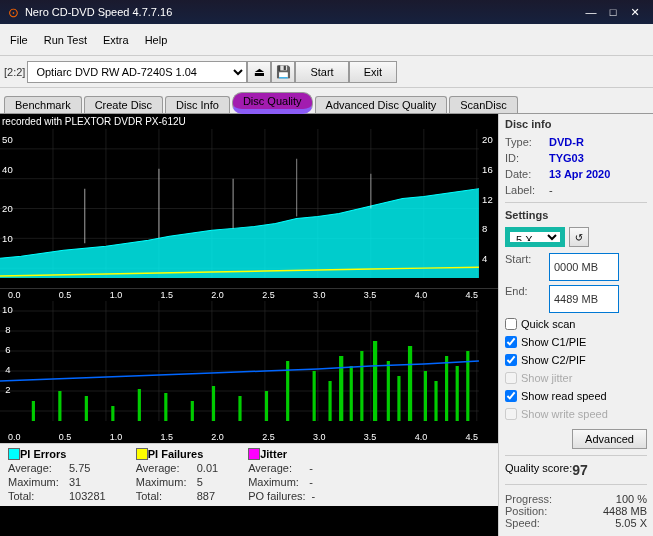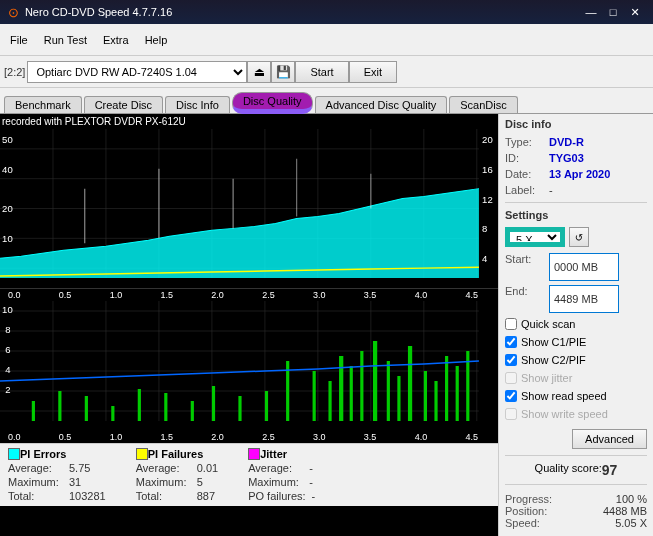--- a/index.html
+++ b/index.html
@@ -60,21 +60,21 @@
     .info-value { color: #0000cc; font-weight: bold; }
     .info-value.black { color: #333; font-weight: normal; }
     .separator { border-top: 1px solid #ccc; margin: 2px 0; }
     .settings-row { display: flex; align-items: center; gap: 4px; margin-bottom: 2px; }
     .speed-select { font-size: 11px; border: 5px solid #14b8a6; background: white; padding: 1px 2px; width: 60px; height: 20px; }
     .mb-input { font-size: 11px; border: 1px solid #0078d4; background: white; padding: 1px 4px; width: 70px; height: 28px; text-align: left; color: #333; }
     .checkbox-row { display: flex; align-items: flex-end; gap: 4px; font-size: 11px; margin: 1px 0; }
     .checkbox-row input[type=checkbox] { width: 12px; height: 12px; }
     .checkbox-row.disabled { color: #aaa; }
     .advanced-btn { margin-top: 4px; padding: 3px 12px; border: 1px solid #999; background: linear-gradient(to bottom, #f8f8f8, #e0e0e0); cursor: pointer; font-size: 11px; align-self: flex-end; }
-    .quality-score-row { display: flex; justify-content: center; font-size: 11px; }
+    .quality-score-row { display: flex; justify-content: flex-start; font-size: 11px; }
     .quality-score-value { font-weight: bold; font-size: 14px; color: #333; }
     .progress-section { margin-top: 2px; }
     .progress-row { display: flex; justify-content: space-between; font-size: 11px; }
     .progress-label { color: #555; }
     .progress-value { color: #333; }
 
     svg.chart-svg { position: absolute; top: 0; left: 0; width: 100%; height: 100%; }
   </style>
 </head>
 <body>

